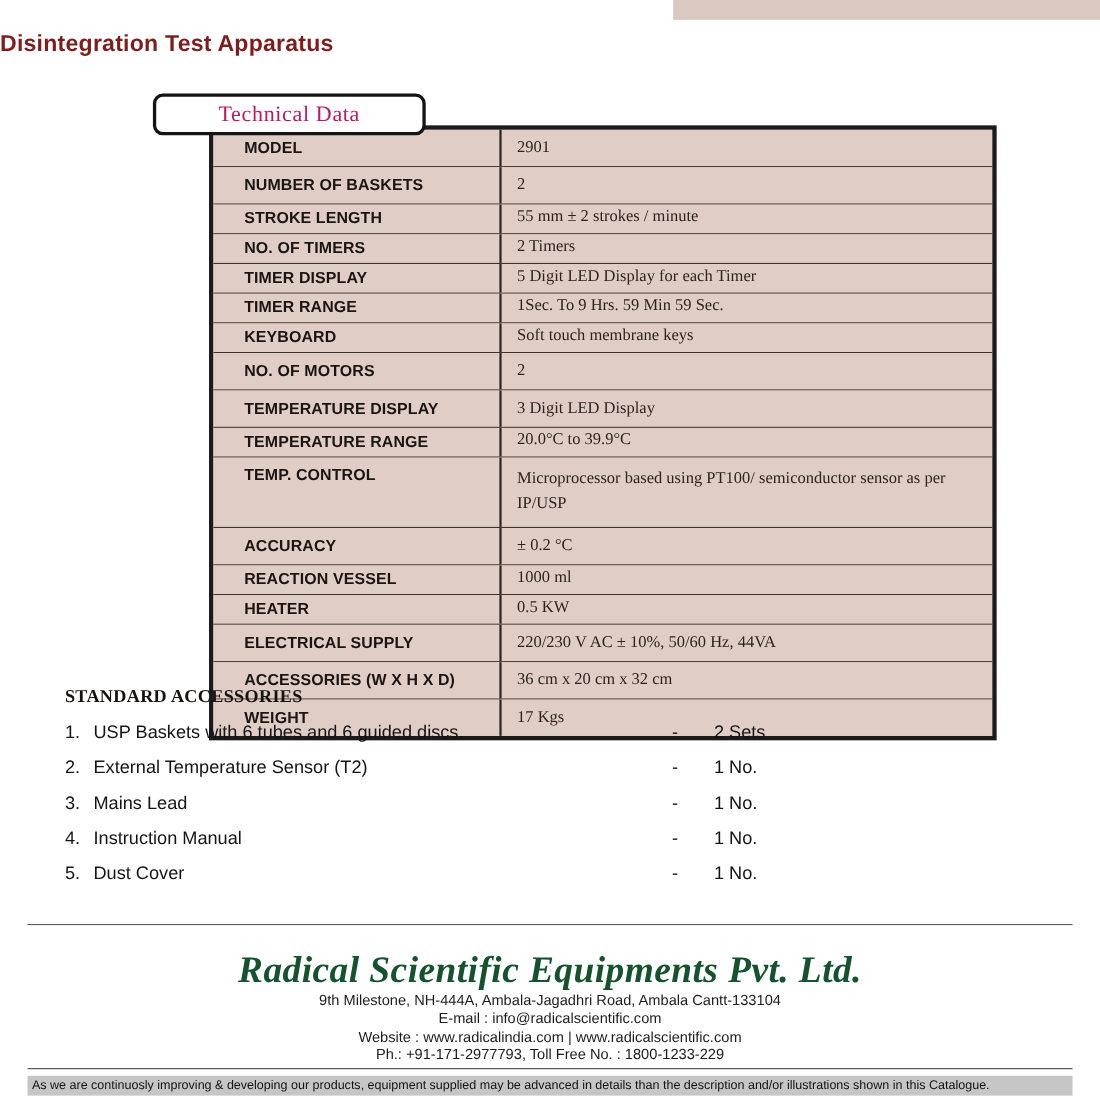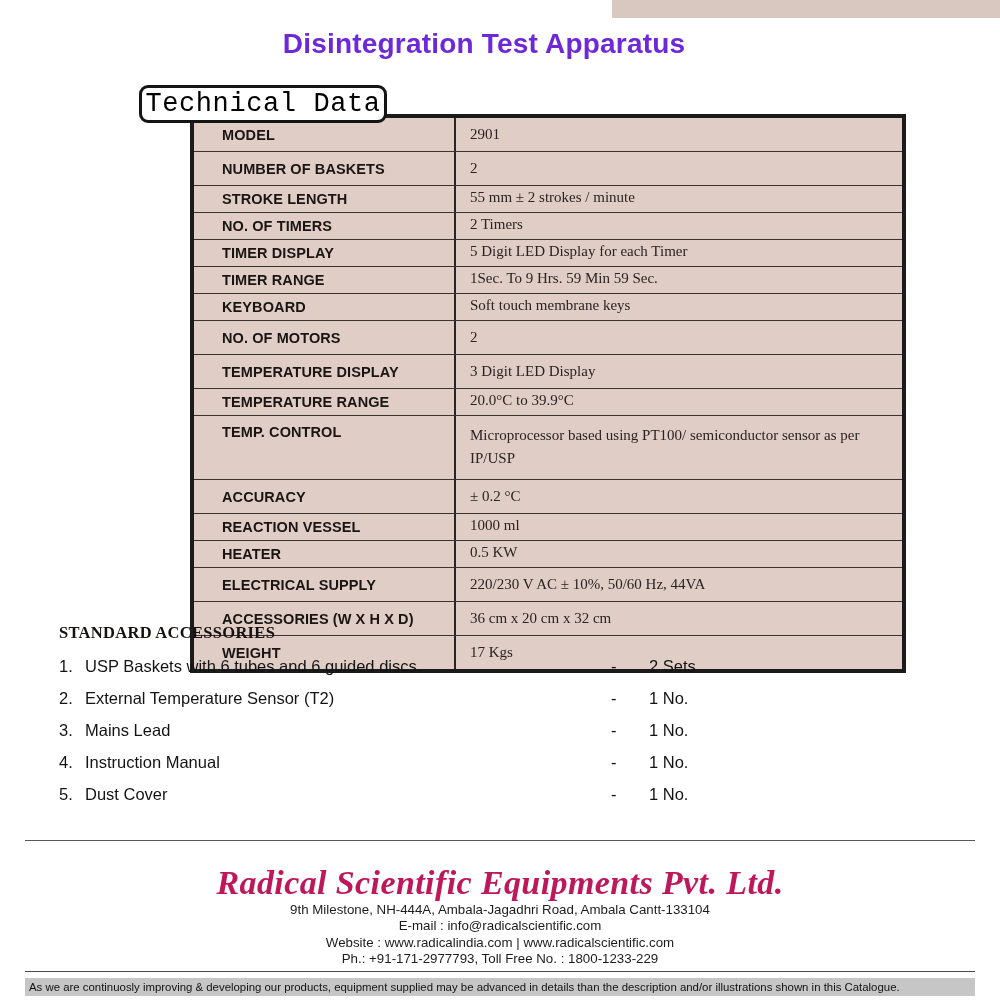--- a/index.html
+++ b/index.html
@@ -22,25 +22,25 @@
     left: 612px; top: 0px;
     width: 388px; height: 18px;
     background: #d8c8c0;
   }
 
   
   .product-title {
     position: absolute;
     left: 0px; top: 28px;
     width: 968px;
-    text-align: center;
-    color: #6d28d9;
+    text-align: left;
+    color: #7f1d1d;
     font-family: "Liberation Sans", sans-serif;
     font-weight: bold;
-    font-size: 28px;
+    font-size: 21px;
     letter-spacing: 0.2px;
   }
 
   
   .tech-table-wrap {
     position: absolute;
     left: 190px; top: 114px;
     width: 716px;
     border: 4px solid #1b1b1b;
     background: #e0cec6;
@@ -88,23 +88,23 @@
     width: 248px; height: 38px;
     background: #ffffff;
     border: 3.5px solid #141414;
     border-radius: 9px;
     display: flex;
     align-items: center;
     justify-content: center;
     z-index: 5;
   }
   .tech-badge span {
-    font-family: Liberation Mono, monospace;
-    font-size: 27px;
-    color: #000000;
+    font-family: Liberation Serif, serif;
+    font-size: 20px;
+    color: #be185d;
     letter-spacing: 0.6px;
   }
 
   
   .acc-heading {
     position: absolute;
     left: 59px; top: 623px;
     font-family: "Liberation Serif", serif;
     font-weight: bold;
     font-size: 16.5px;
@@ -145,21 +145,21 @@
     color: #1c1c1c;
   }
   .company-name {
     position: absolute;
     left: 0; top: 864px; width: 1000px;
     text-align: center;
     font-family: "Liberation Serif", serif;
     font-style: italic;
     font-weight: bold;
     font-size: 34px;
-    color: #be185d;
+    color: #14532d;
     letter-spacing: 0.4px;
   }
   .footer-lines {
     position: absolute;
     left: 0; top: 902px; width: 1000px;
     text-align: center;
     font-family: "Liberation Sans", sans-serif;
     font-size: 13.3px;
     color: #1c1c1c;
     line-height: 16.4px;

